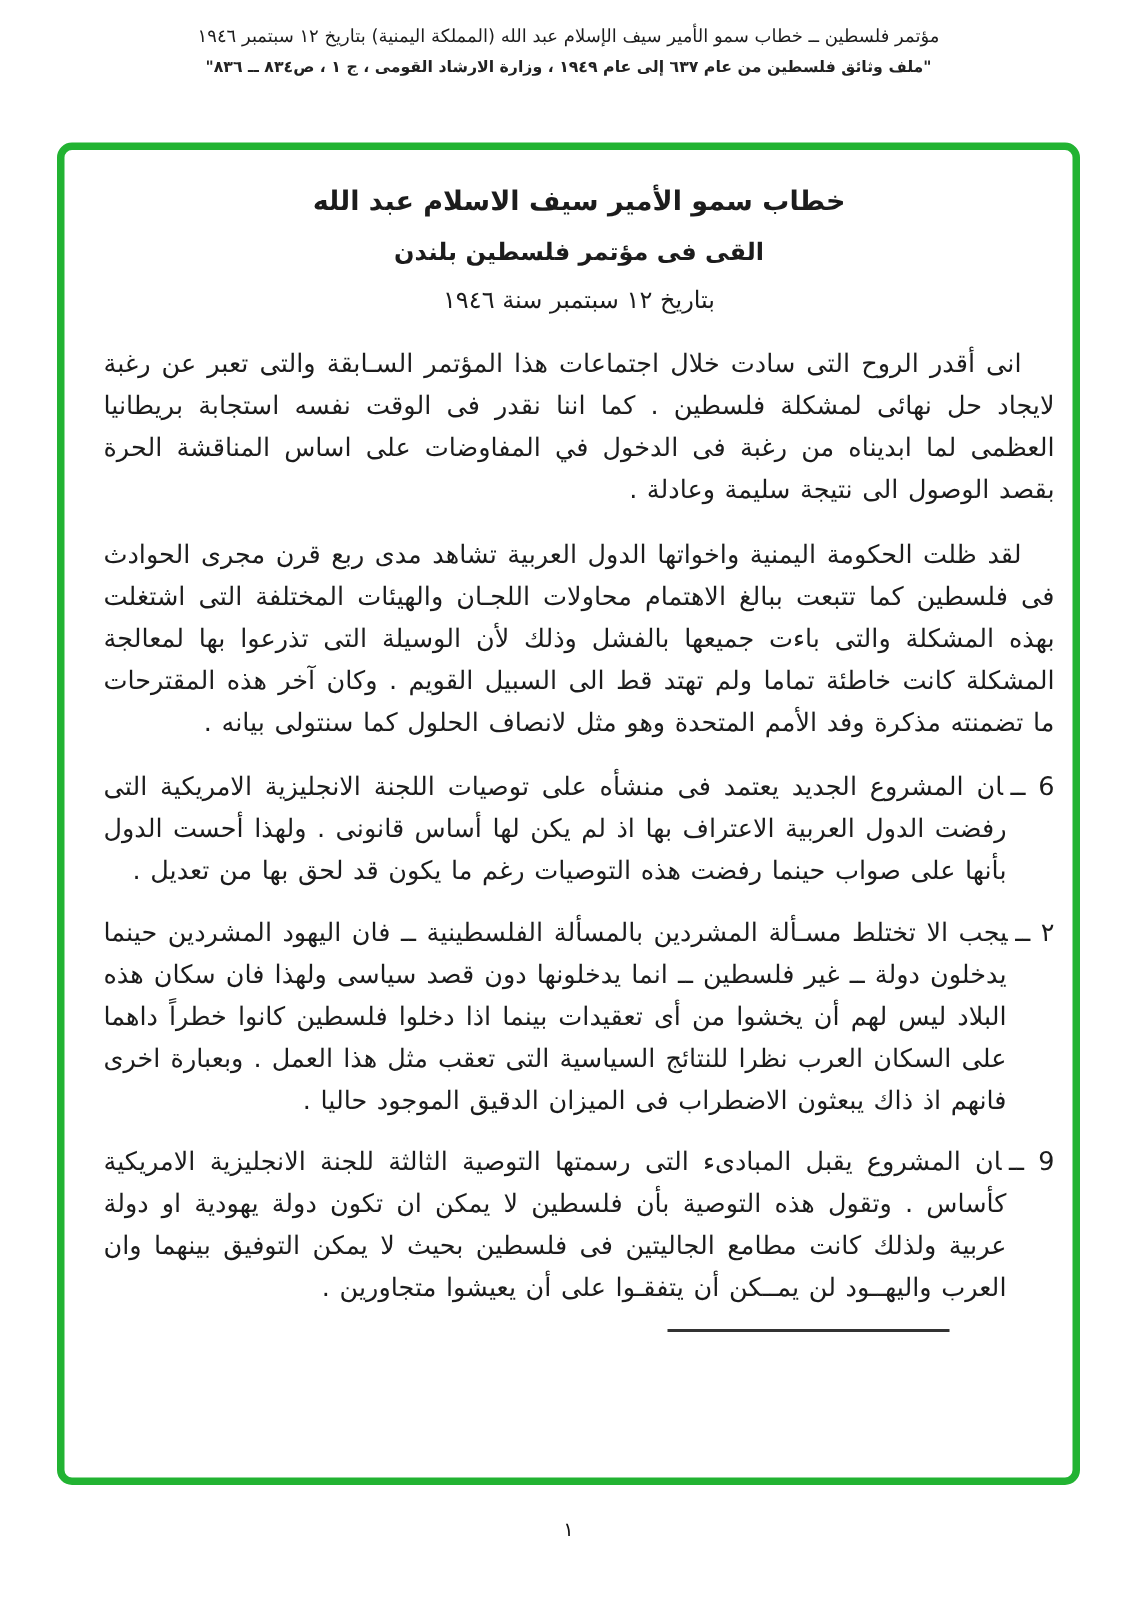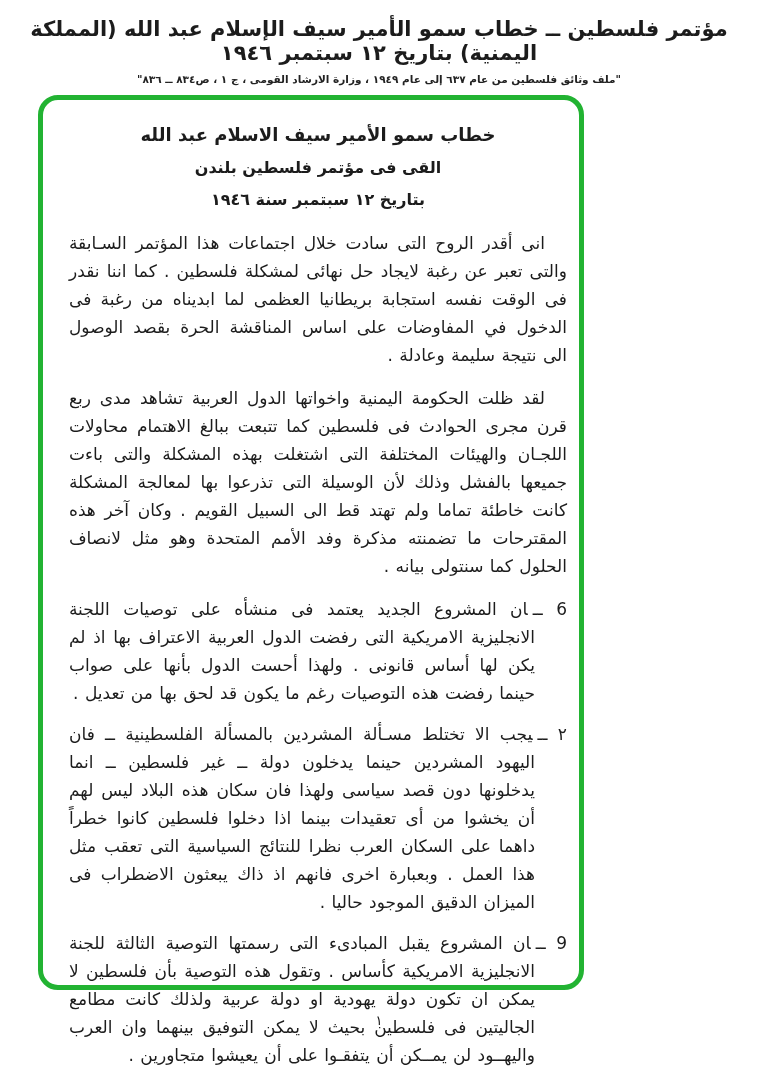--- a/index.html
+++ b/index.html
@@ -7,46 +7,46 @@
     width: 758px; height: 1078px;
     background: #ffffff;
     font-family: "DejaVu Sans", sans-serif;
     color: #1c1c1c;
     overflow: hidden;
   }
   .page { position: relative; width: 758px; height: 1078px; background: #fff; }
 
   
   .doc-header { text-align: center; padding-top: 17px; direction: rtl; }
-  .doc-header .h1 { font-size: 21px; font-weight: bold; letter-spacing: 0.2px; }
+  .doc-header .h1 { font-size: 12px; font-weight: normal; letter-spacing: 0.2px; }
   .doc-header .h2 { font-size: 10.5px; font-weight: bold; margin-top: 8px; color: #222; }
 
   
   .frame {
     position: absolute;
     left: 38px; top: 95px;
-    width: 546px; height: 895px;
+    width: 682px; height: 895px;
     border: 5px solid #22b332;
-    border-radius: 20px;
+    border-radius: 10px;
     background: transparent;
   }
   .content {
     position: absolute;
     top: 0; right: 0;
     width: 100%; height: 100%;
     padding: 24px 12px 0 26px;
     direction: rtl;
     text-align: justify;
   }
 
   .titles { text-align: center; margin-bottom: 20px; }
   .titles .t1 { font-size: 18px; font-weight: bold; margin-bottom: 13px; }
   .titles .t2 { font-size: 14px; font-weight: bold; margin-bottom: 13px; }
   .titles .t3 { font-size: 16px; font-weight: bold; margin-bottom: 13px; }
-  .titles .t4 { font-size: 16px; font-weight: bold; }
+  .titles .t4 { font-size: 16px; font-weight: normal; }
 
   .para, .item, .closing {
     font-size: 17px;
     line-height: 28px;
     word-spacing: 1px;
   }
   .para { text-indent: 22px; margin-bottom: 15px; }
   .item { padding-right: 32px; text-indent: -32px; margin-bottom: 13px; }
   .item .num { margin-left: 5px; white-space: nowrap; }
   .closing { text-indent: 22px; margin-top: 2px; }

